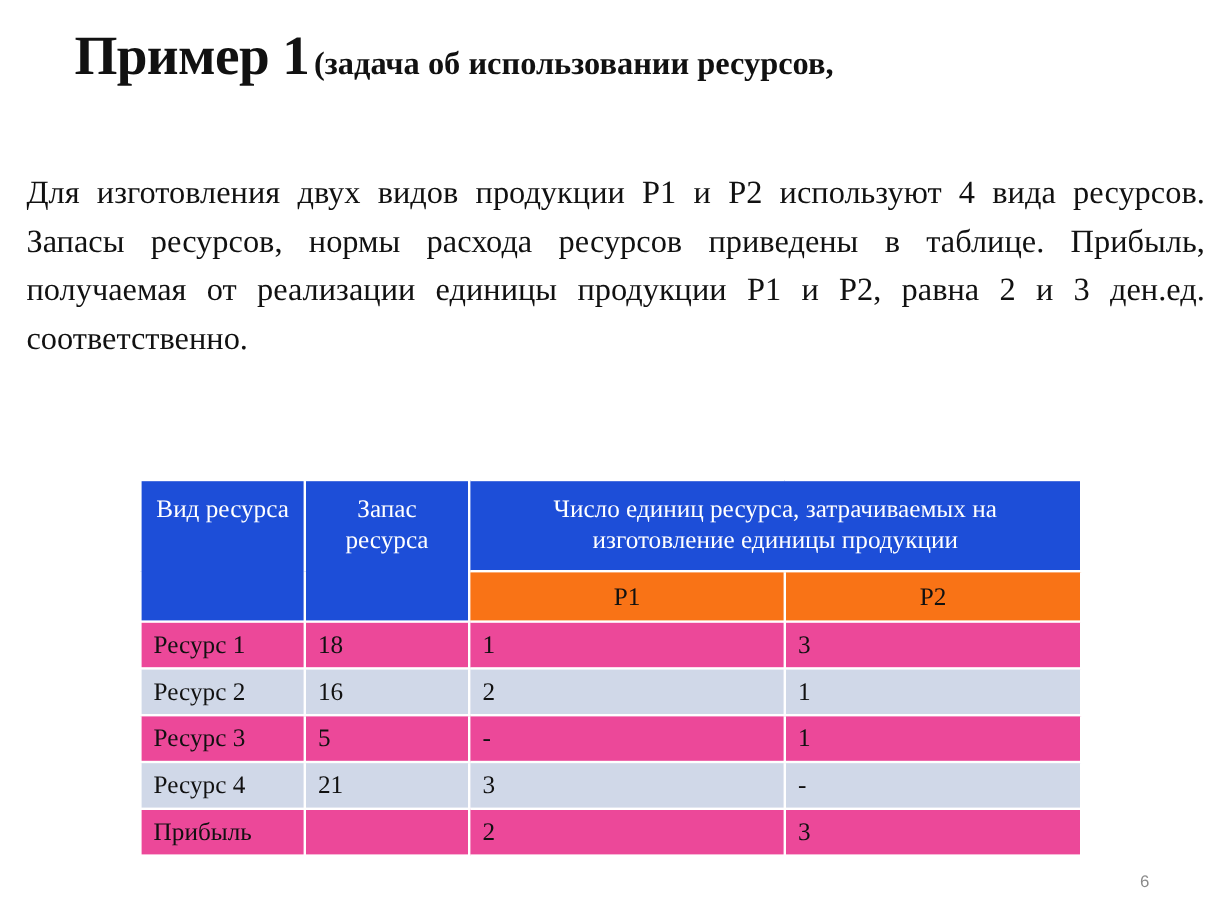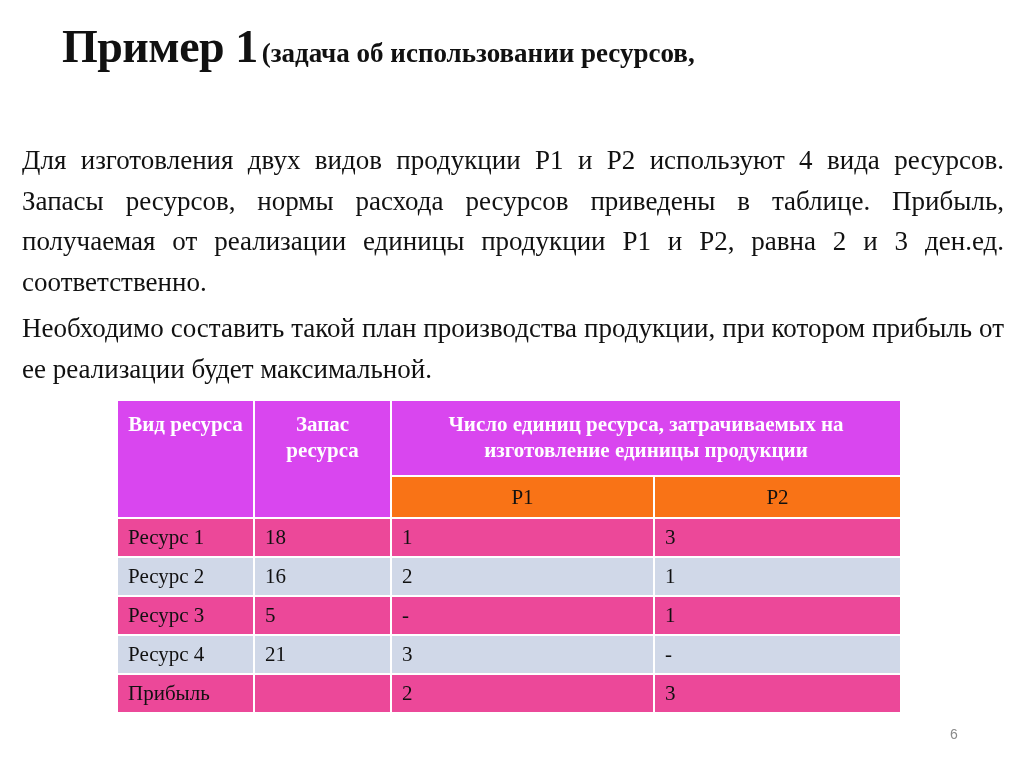--- a/index.html
+++ b/index.html
@@ -21,21 +21,21 @@
   .body-text p { margin:0 0 6px 0; }
   table.res {
     position:absolute; left:116px; top:399px; width:784px;
     border-collapse:collapse; table-layout:fixed;
     font-size:21px;
   }
   table.res td, table.res th {
     border:2px solid #ffffff; padding:0 10px;
   }
   table.res th {
-    background:#d946ef; color:#ffffff; font-weight:bold; text-align:center;
+    background:#1d4ed8; color:#ffffff; font-weight:normal; text-align:center;
     line-height:26px; vertical-align:top; padding-top:10px;
   }
   table.res th.sub {
     background:#f97316; color:#111; font-weight:normal; height:40px; padding-top:0; vertical-align:middle;
   }
   table.res td { height:37px; text-align:left; }
   table.res td.name { text-align:left; }
   table.res tr.odd td { background:#ec4899; }
   table.res tr.even td { background:#d0d8e8; }
   .page-num {
@@ -46,21 +46,20 @@
 </head>
 <body>
 
 <div class="slide-title">
   <span class="title-main">Пример 1</span>
   <span class="title-sub">(задача об использовании ресурсов,</span>
 </div>
 
 <div class="body-text">
   <p>Для изготовления двух видов продукции Р1 и Р2 используют 4 вида ресурсов. Запасы ресурсов, нормы расхода ресурсов приведены в таблице. Прибыль, получаемая от реализации единицы продукции Р1 и Р2, равна 2 и 3 ден.ед. соответственно.</p>
-  <p>Необходимо составить такой план производства продукции, при котором прибыль от ее реализации будет максимальной.</p>
 </div>
 
 <table class="res">
   <colgroup>
     <col style="width:137px">
       <col style="width:137px">
       <col style="width:263px">
       <col style="width:247px">
   </colgroup>
   <tbody>

